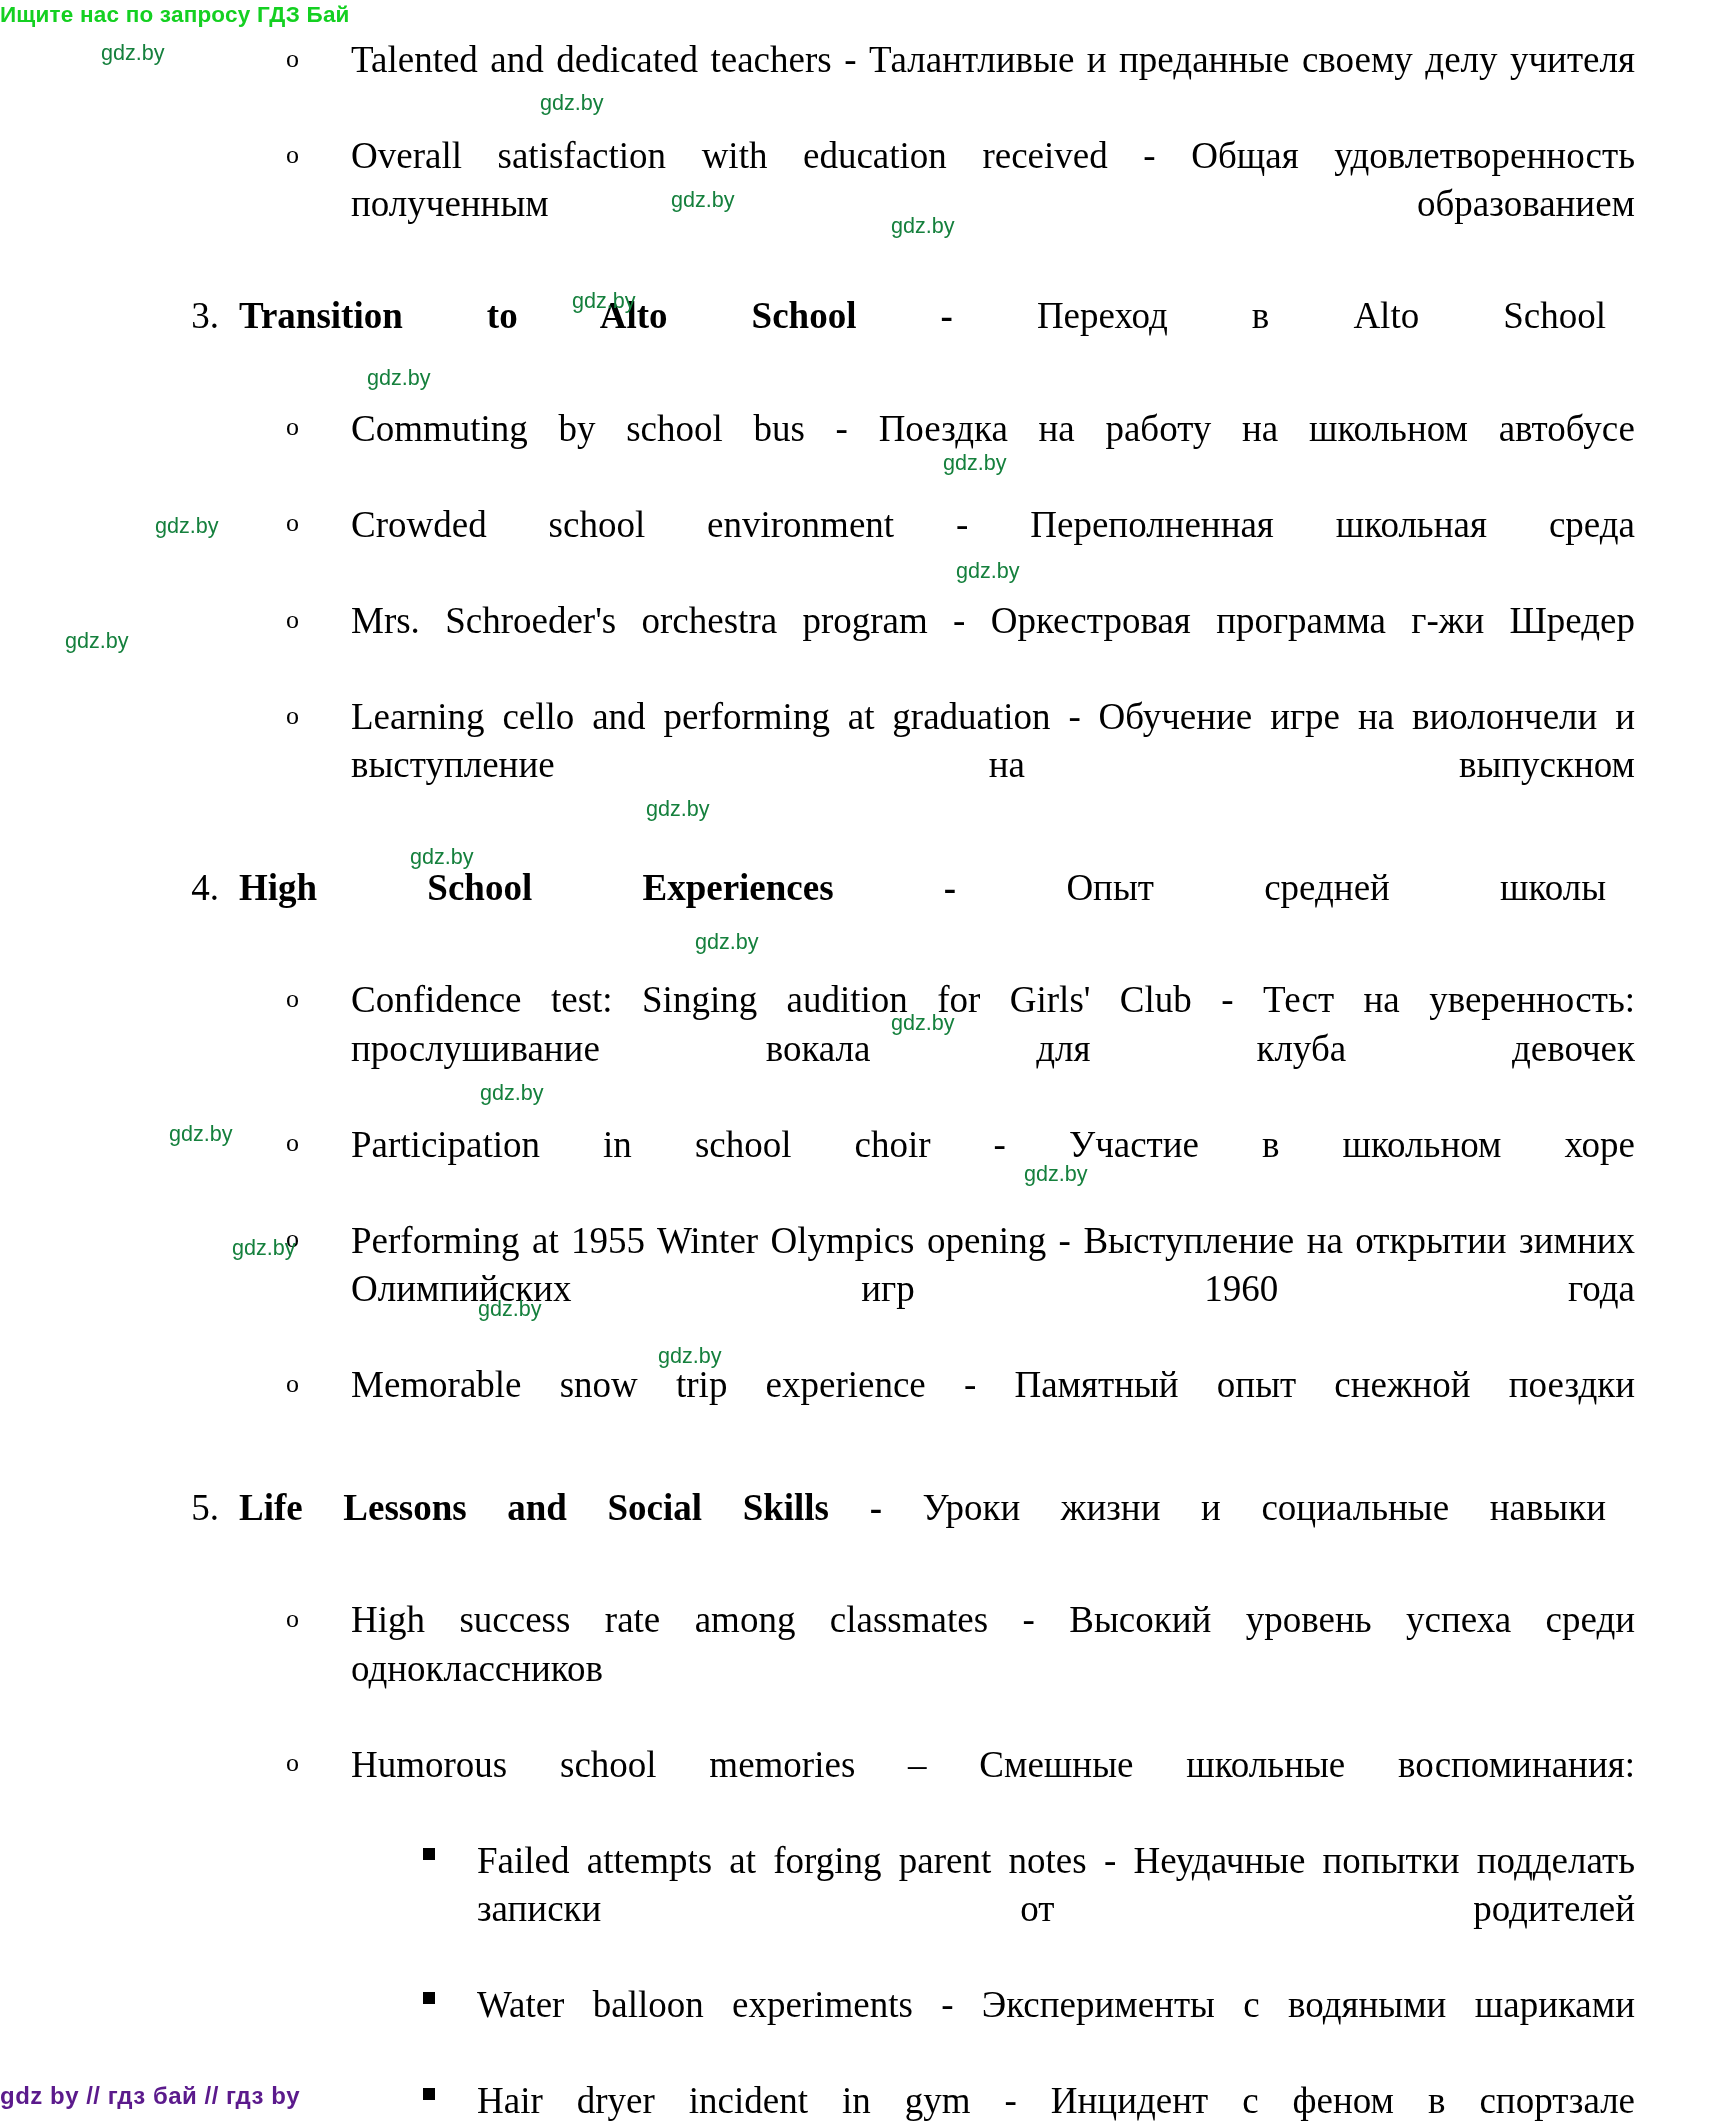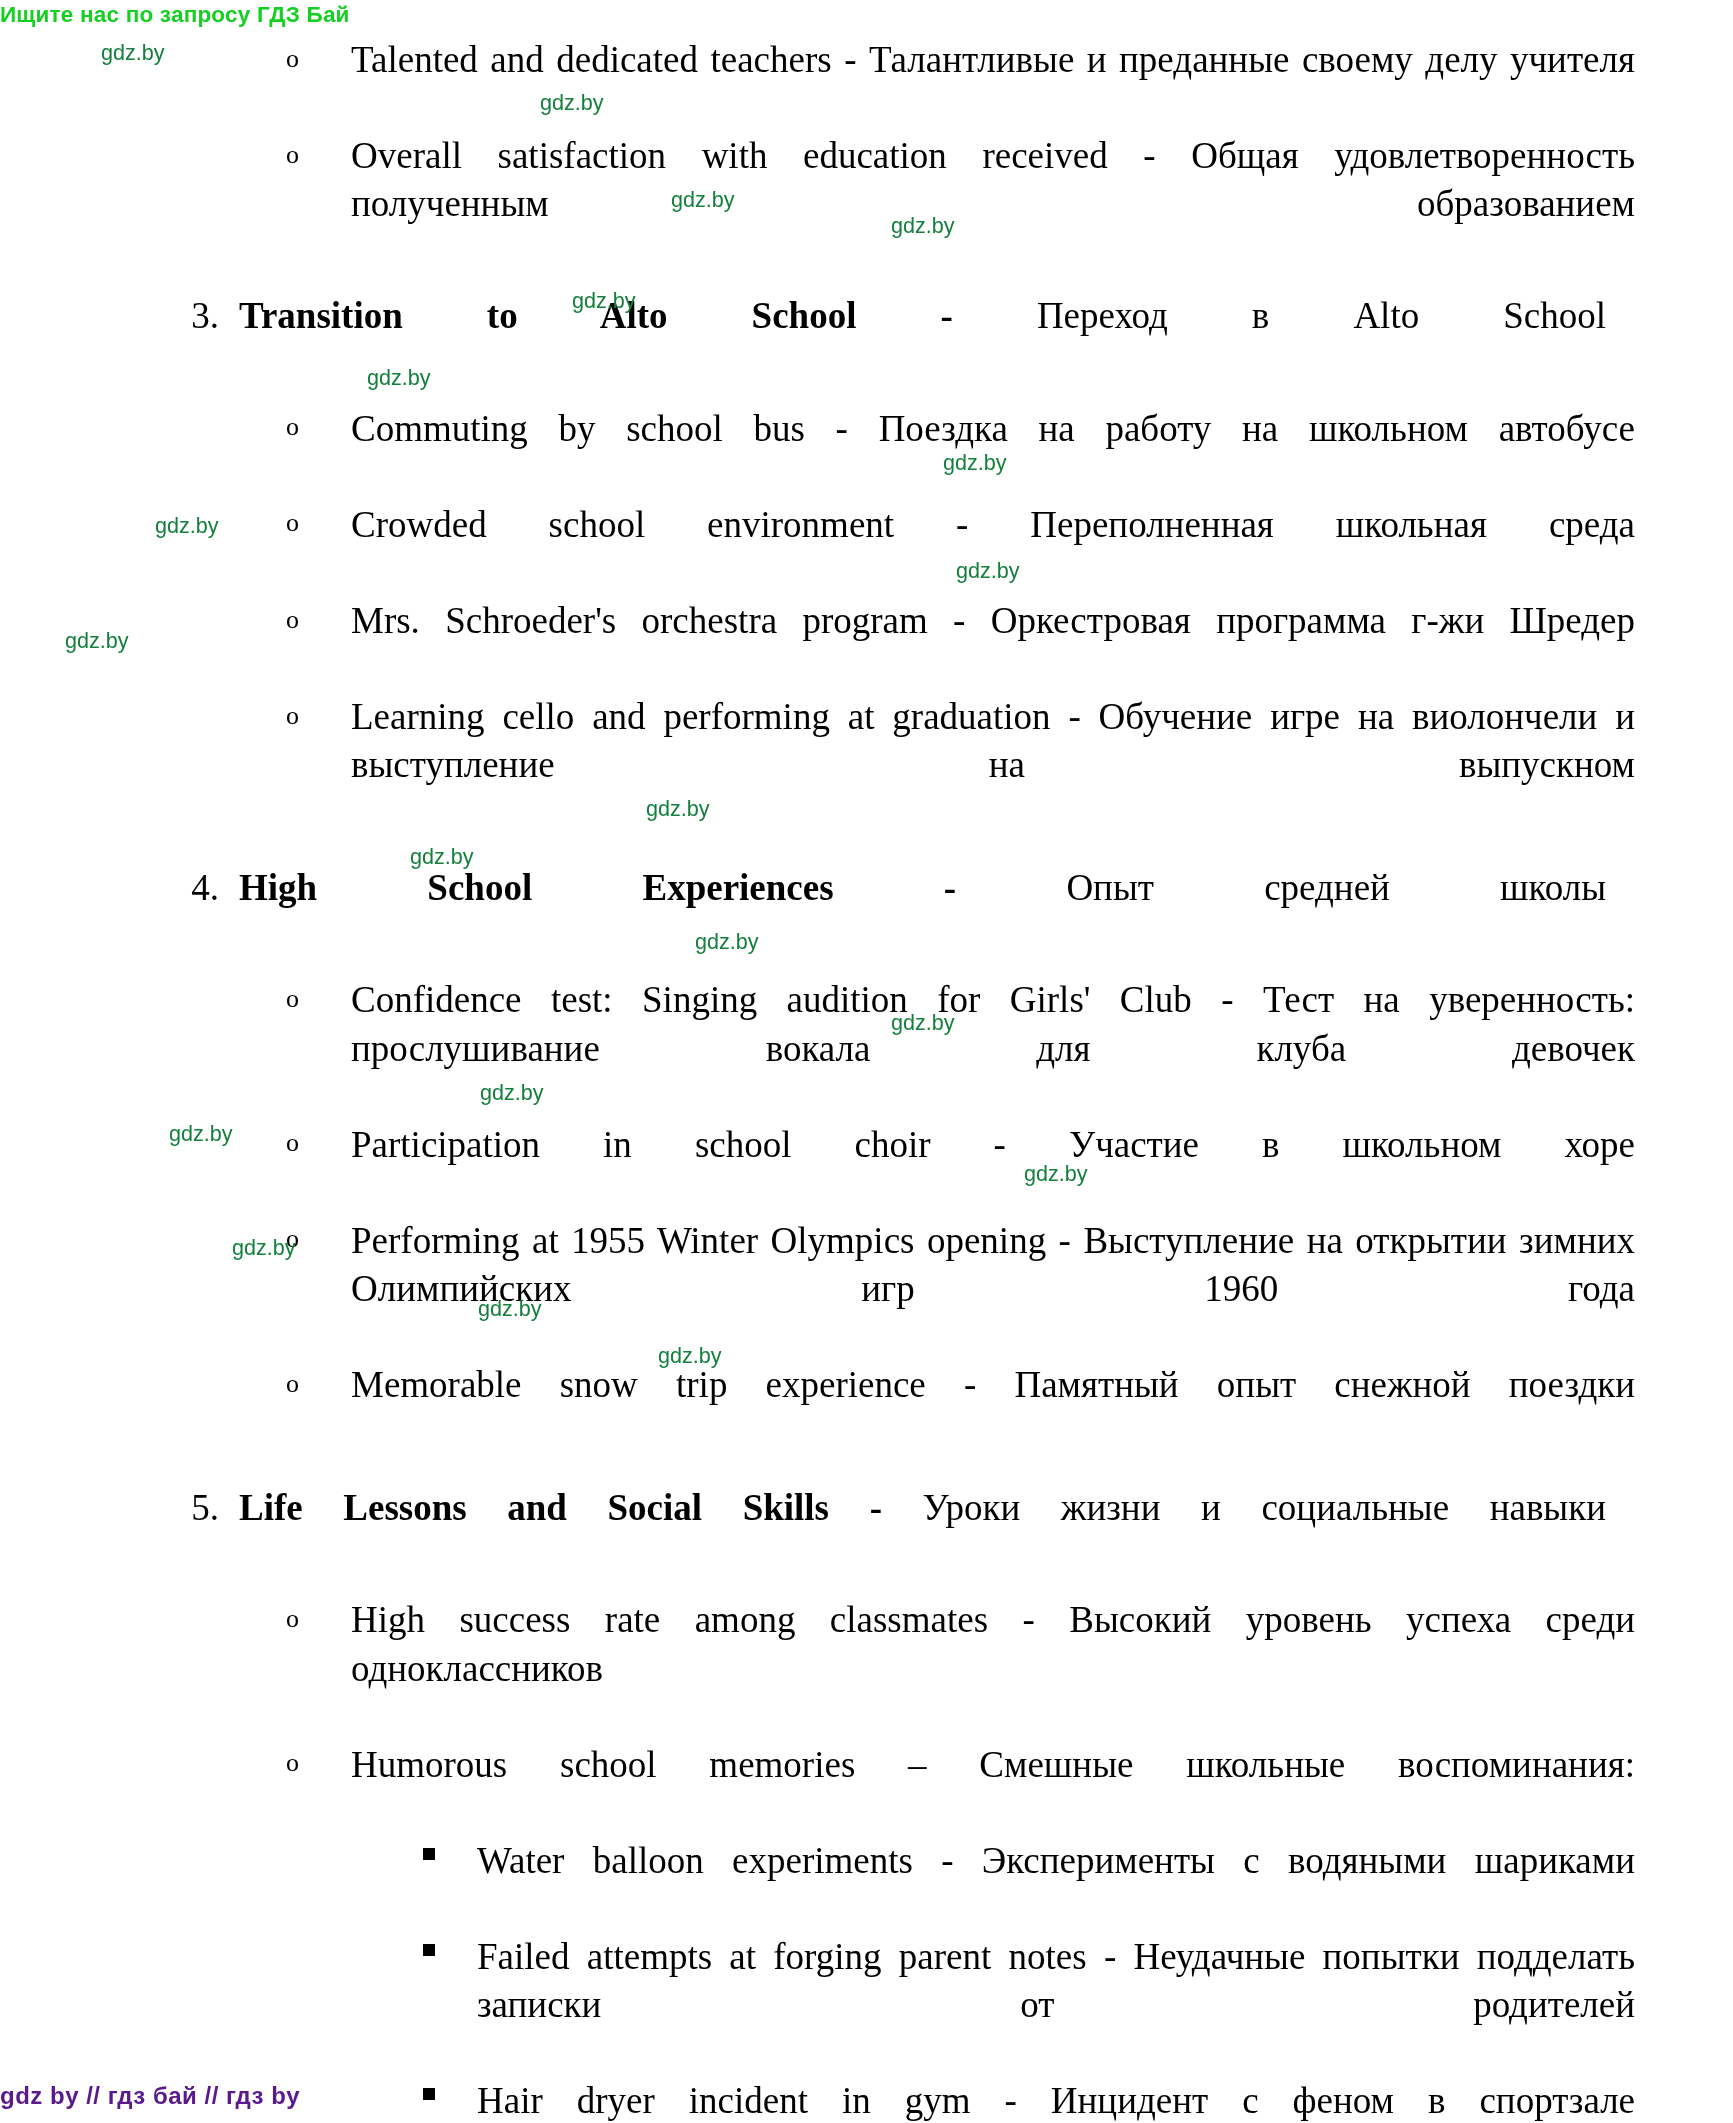--- a/index.html
+++ b/index.html
@@ -146,22 +146,22 @@
       <div class="gap-sm"></div>
       <div class="section"><span class="num">4.</span><span class="en">High School Experiences</span> <span class="en">-</span> <span class="ru">Опыт средней школы</span></div>
       <div class="lvl2"><span class="bullet">o</span><span>Confidence test: Singing audition for Girls' Club</span> <span>-</span> <span>Тест на уверенность: прослушивание вокала для клуба девочек</span></div>
       <div class="lvl2"><span class="bullet">o</span><span>Participation in school choir</span> <span>-</span> <span>Участие в школьном хоре</span></div>
       <div class="lvl2"><span class="bullet">o</span><span>Performing at 1955 Winter Olympics opening</span> <span>-</span> <span>Выступление на открытии зимних Олимпийских игр 1960 года</span></div>
       <div class="lvl2"><span class="bullet">o</span><span>Memorable snow trip experience</span> <span>-</span> <span>Памятный опыт снежной поездки</span></div>
       <div class="gap-sm"></div>
       <div class="section"><span class="num">5.</span><span class="en">Life Lessons and Social Skills</span> <span class="en">-</span> <span class="ru">Уроки жизни и социальные навыки</span></div>
       <div class="lvl2"><span class="bullet">o</span><span>High success rate among classmates</span> <span>-</span> <span>Высокий уровень успеха среди одноклассников</span></div>
       <div class="lvl2"><span class="bullet">o</span><span>Humorous school memories</span> <span>–</span> <span>Смешные школьные воспоминания:</span></div>
+      <div class="lvl3"><span class="bullet"></span><span>Failed attempts at forging parent notes</span> <span>-</span> <span>Неудачные попытки подделать записки от родителей</span></div>
       <div class="lvl3"><span class="bullet"></span><span>Water balloon experiments</span> <span>-</span> <span>Эксперименты с водяными шариками</span></div>
-      <div class="lvl3"><span class="bullet"></span><span>Failed attempts at forging parent notes</span> <span>-</span> <span>Неудачные попытки подделать записки от родителей</span></div>
       <div class="lvl3"><span class="bullet"></span><span>Hair dryer incident in gym</span> <span>-</span> <span>Инцидент с феном в спортзале</span></div>
       <div class="gap-sm"></div>
     </div>
 </div>
 
 <div class="site-footer" style="color: rgb(91, 26, 140);">gdz by  //  гдз бай  //  гдз by</div>
 
 <div id="wm-layer">
     <div class="wm" style="left: 101px; top: 40px;">gdz.by</div>
     <div class="wm" style="left: 540px; top: 90px;">gdz.by</div>

